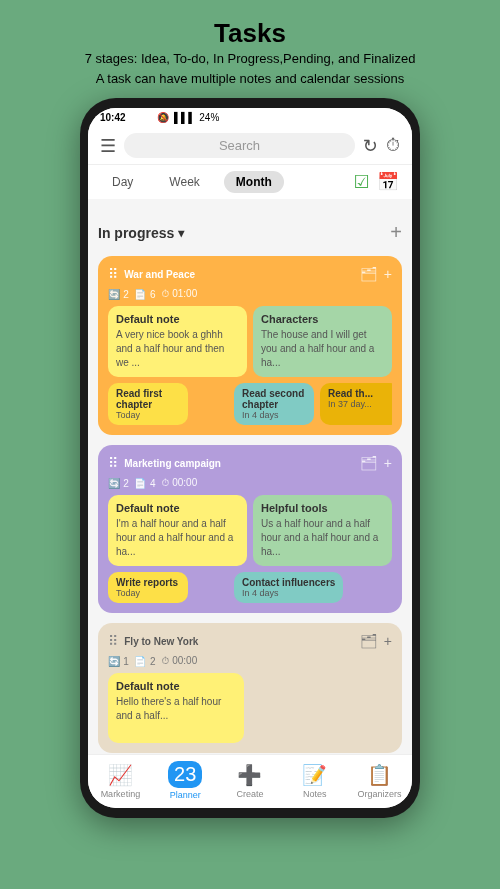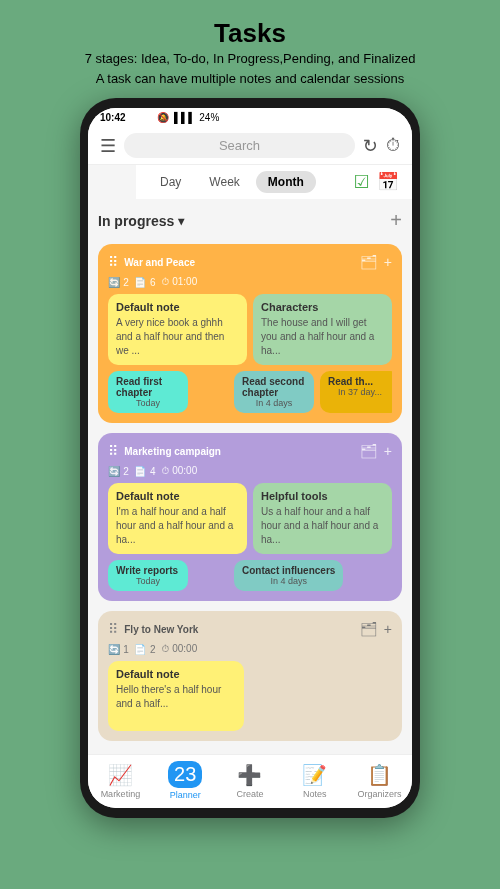--- a/index.html
+++ b/index.html
@@ -73,22 +73,21 @@
       font-size: 13px;
       color: #999;
       text-align: center;
     }
     .toolbar-icon { font-size: 18px; color: #555; cursor: pointer; }
     .view-tabs {
       background: #fff;
       display: flex;
       align-items: flex-start;
       padding: 6px 12px;
-      gap: 4px;
-      margin-left: 48px;
+      gap: 12px;
     }
     .tab-btn {
       padding: 4px 12px;
       border-radius: 16px;
       font-size: 12px;
       cursor: pointer;
       border: none;
       background: transparent;
       color: #555;
     }
@@ -110,20 +109,21 @@
       padding: 8px 10px;
       display: flex;
       flex-direction: column;
       gap: 10px;
     }
     .stage-header {
       display: flex;
       align-items: center;
       justify-content: space-between;
       padding: 2px 0;
+      margin-top: 12px;
     }
     .stage-label {
       display: flex;
       align-items: center;
       gap: 4px;
       font-size: 14px;
       font-weight: bold;
       color: #333;
     }
     .stage-dropdown { font-size: 12px; color: #333; cursor: pointer; }
@@ -175,25 +175,25 @@
       display: flex;
       gap: 6px;
       flex-wrap: nowrap;
       overflow: hidden;
     }
     .session-chip {
       border-radius: 10px;
       padding: 5px 8px;
       min-width: 80px;
     }
-    .session-chip.red { background: #5eead4; }
+    .session-chip.red { background: #fde047; }
     .session-chip.teal { background: #80cbc4; margin-left: 40px; }
     .session-chip.read { background: #eab308; }
     .session-chip-title { font-size: 10px; font-weight: bold; color: #333; }
-    .session-chip-sub { font-size: 9px; color: #555; text-align: center; }
+    .session-chip-sub { font-size: 9px; color: #555; }
     .bottom-nav {
       background: #fff;
       display: flex;
       justify-content: space-around;
       align-items: center;
       padding: 6px 0 8px;
       border-top: 1px solid #eee;
     }
     .nav-item {
       display: flex;

